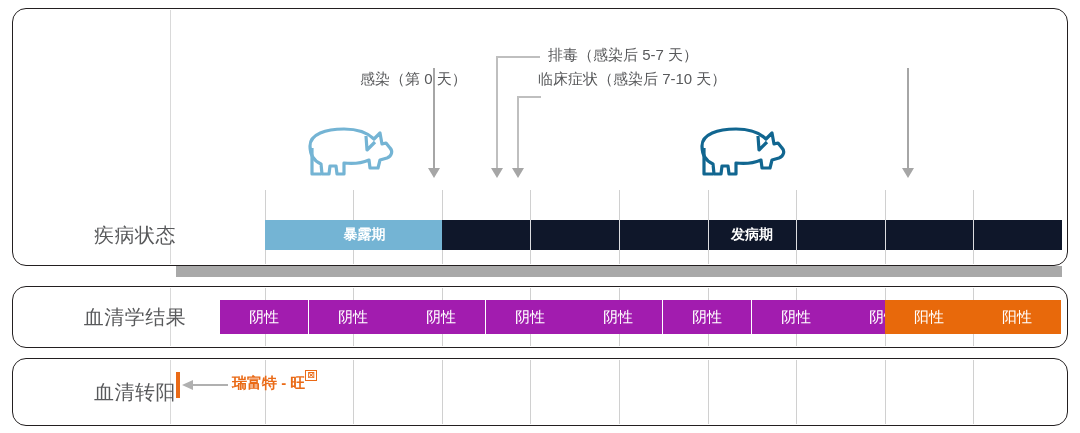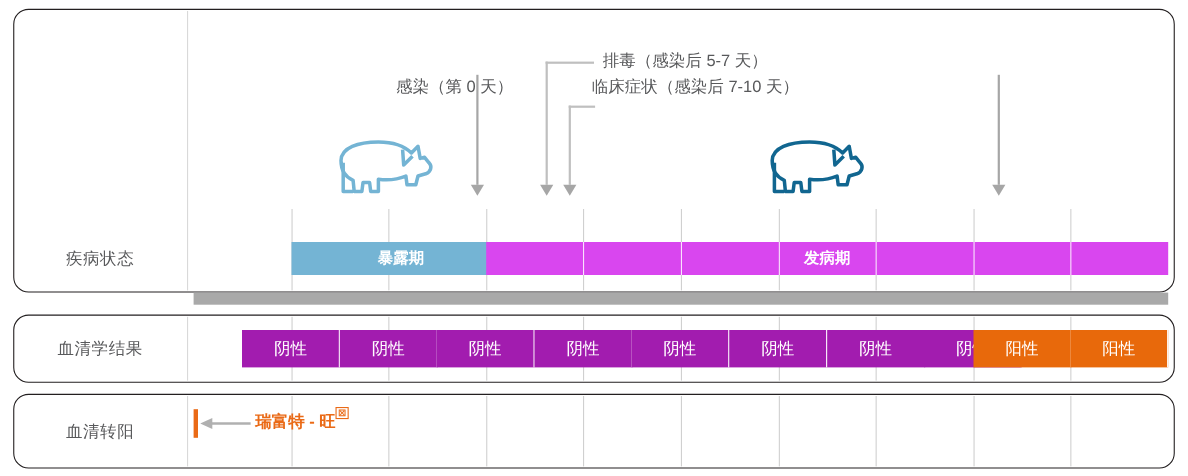--- a/index.html
+++ b/index.html
@@ -19,22 +19,23 @@
     box-sizing:border-box;
   }
   #panel-top{left:12px;top:8px;width:1056px;height:258px;}
   #panel-sero{left:12px;top:286px;width:1056px;height:62px;}
   #panel-interv{left:12px;top:358px;width:1056px;height:68px;}
 
   
   .row-label{
     position:absolute;
     display:flex;align-items:center;justify-content:center;
-    font-size:15px;color:#58595b;letter-spacing:.5px;
+    font-size:20px;color:#58595b;letter-spacing:.5px;
     white-space:nowrap;
+    margin-left:44px;
   }
   #label-disease{left:12px;top:215px;width:158px;height:40px;}
   #label-sero{left:12px;top:286px;width:158px;height:62px;text-align:right;}
   #label-interv{left:12px;top:358px;width:158px;height:68px;}
 
   
   .label-divider{position:absolute;width:1px;background:#d9d9d9;}
   #div-top{left:170px;top:10px;height:254px;}
   #div-sero{left:170px;top:288px;height:58px;}
   #div-interv{left:170px;top:360px;height:64px;}
@@ -43,21 +44,21 @@
   .gridcol{position:absolute;width:1px;background:#d0d0d0;}
 
   
   .bar{
     position:absolute;top:220px;height:30px;
     display:flex;align-items:center;justify-content:center;
     color:#ffffff;font-size:14px;font-weight:bold;
     box-sizing:border-box;
   }
   .bar.exposure{background:#74b4d4;}
-  .bar.illness{background:#d946ef;}
+  .bar.illness{background:#0f172a;}
   .bar-sep{position:absolute;top:220px;height:30px;width:1px;background:#ffffff;opacity:.85;}
 
   
   #grey-bar{position:absolute;left:176px;top:266px;width:886px;height:11px;background:#a9a9a9;}
 
   
   .sero-cell{
     position:absolute;top:300px;height:34px;
     display:flex;align-items:center;justify-content:center;
     color:#ffffff;font-size:15px;

